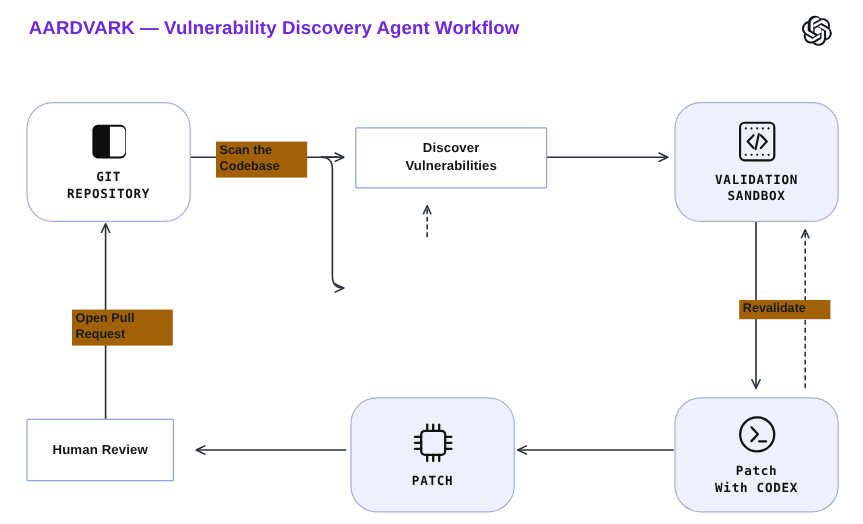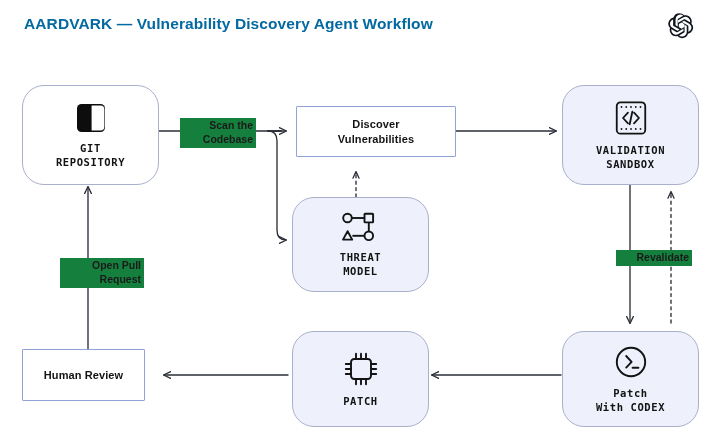--- a/index.html
+++ b/index.html
@@ -9,21 +9,21 @@
     font-family:"Liberation Sans", sans-serif;
     overflow:hidden;
     position:relative;
   }
   #canvas{position:absolute;inset:0;width:719px;height:437px;}
 
   
   .title{
     position:absolute; left:24px; top:15px;
     font-size:15.5px; font-weight:bold; letter-spacing:.1px;
-    color:#0369a1; white-space:nowrap;
+    color:#6d28d9; white-space:nowrap;
   }
   .brand-logo{
     position:absolute; right:24px; top:12px;
     width:28px; height:28px;
   }
 
   
   .svg-layer{position:absolute;left:0;top:0;width:719px;height:437px;}
 
   
@@ -54,22 +54,22 @@
     text-align:center; line-height:1.35; white-space:pre-line;
     letter-spacing:.1px;
   }
   .node-icon{margin-bottom:7px;line-height:0;}
 
   
   .edge-label{
     position:absolute;
     font-family:"Liberation Sans",sans-serif;
     font-size:10.5px;font-weight:bold;color:#1a1a1a;
-    text-align:right;line-height:1.32;white-space:pre-line;
-    background:#15803d;padding:1px 3px;
+    text-align:left;line-height:1.32;white-space:pre-line;
+    background:#a16207;padding:1px 3px;
   }
 </style>
 </head>
 <body>
 
 <div id="canvas">
 
   <div class="title">AARDVARK — Vulnerability Discovery Agent Workflow</div>
 
   <div class="brand-logo">
@@ -133,35 +133,20 @@
     </div>
     <div class="node-label">GIT
 REPOSITORY</div>
   </div>
 
   <div class="node node-rect" style="left:296px;top:106px;width:160px;height:51px;">
     <div class="node-label-sans">Discover
 Vulnerabilities</div>
   </div>
 
-  <div class="node node-round" style="left:292px;top:197px;width:137px;height:95px;">
-    <div class="node-icon">
-      <svg width="46" height="34" viewBox="0 0 46 34" fill="none" stroke="#131313" stroke-width="1.9" stroke-linejoin="round">
-        <circle cx="9.5" cy="8" r="4.3"></circle>
-        <rect x="26.5" y="3.8" width="8.6" height="8.6" rx="0.6"></rect>
-        <line x1="13.9" y1="8" x2="26.5" y2="8"></line>
-        <line x1="30.8" y1="12.4" x2="30.8" y2="21.4"></line>
-        <circle cx="30.8" cy="25.8" r="4.3"></circle>
-        <path d="M9.6 21.2 L 14.2 29.6 H 5 Z"></path>
-        <line x1="14.4" y1="25.8" x2="26.5" y2="25.8"></line>
-      </svg>
-    </div>
-    <div class="node-label">THREAT
-MODEL</div>
-  </div>
 
   <div class="node node-round" style="left:562px;top:85px;width:137px;height:100px;align-items:center;">
     <div class="node-icon">
       <svg width="38" height="38" viewBox="0 0 40 40" fill="none" stroke="#131313">
         <rect x="5" y="3.5" width="30" height="33" rx="4" stroke-width="1.9"></rect>
         <path d="M16.8 14.4 L 11.6 20 L 16.8 25.6" stroke-width="1.9" stroke-linecap="round" stroke-linejoin="round"></path>
         <path d="M23.2 14.4 L 28.4 20 L 23.2 25.6" stroke-width="1.9" stroke-linecap="round" stroke-linejoin="round"></path>
         <line x1="18.6" y1="26.6" x2="21.4" y2="13.4" stroke-width="1.9" stroke-linecap="round"></line>
         <g fill="#131313" stroke="none">
           <circle cx="10" cy="8.4" r="0.95"></circle>

